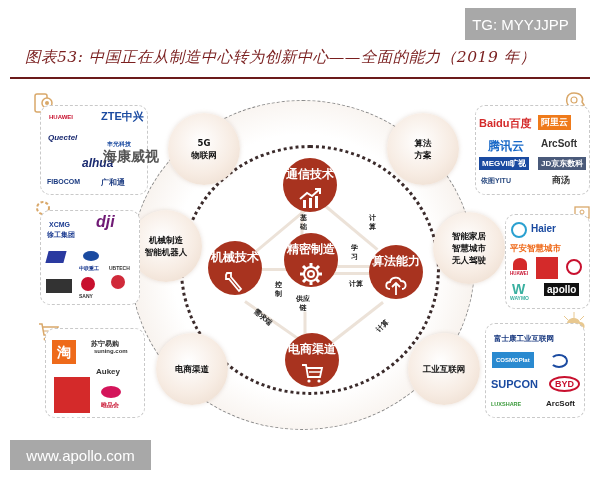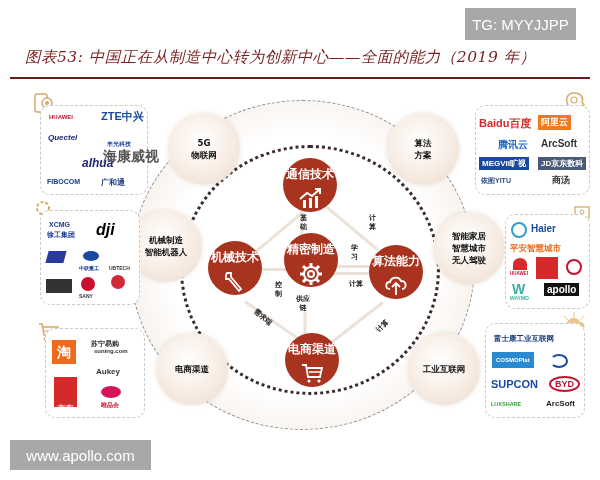--- a/index.html
+++ b/index.html
@@ -175,21 +175,21 @@
   <span class="logo" style="left:60px;top:71px;font-size:8px;color:#1a3a80;">广和通</span>
 </div>
 
 <svg class="corner-icon" style="left:33px;top:198px;" width="24" height="24" viewBox="0 0 24 24">
     <circle cx="10" cy="10" r="6" stroke="#d9a86a" stroke-width="2" fill="none" stroke-dasharray="3 2"></circle>
     <circle cx="17" cy="17" r="4" stroke="#d9a86a" stroke-width="2" fill="none" stroke-dasharray="2 2"></circle>
   </svg>
 <div class="logo-box" style="left:40px;top:210px;width:100px;height:95px;">
   <span class="logo" style="left:8px;top:10px;font-size:7px;color:#1a3a90;">XCMG</span>
   <span class="logo" style="left:6px;top:19px;font-size:7px;color:#1a3a90;">徐工集团</span>
-  <span class="logo" style="left:55px;top:10px;font-size:16px;font-style:italic;color:#000000;">dji</span>
+  <span class="logo" style="left:55px;top:2px;font-size:16px;font-style:italic;color:#701a75;">dji</span>
   <span class="logo" style="left:38px;top:54px;font-size:5px;color:#1a3a90;">中联重工</span>
   <span class="logo" style="left:68px;top:54px;font-size:5px;color:#333;">UBTECH</span>
   <span class="logo" style="left:38px;top:82px;font-size:5px;color:#333;">SANY</span>
   <div style="position:absolute;left:5px;top:68px;width:26px;height:14px;background:#333;"></div>
   <div style="position:absolute;left:40px;top:66px;width:14px;height:14px;border-radius:50%;background:#c8102e;"></div>
   <div style="position:absolute;left:70px;top:64px;width:14px;height:14px;border-radius:50%;background:#d02a3a;"></div>
   <div style="position:absolute;left:6px;top:40px;width:18px;height:12px;background:#2a3aa0;transform:skewX(-15deg);"></div>
   <div style="position:absolute;left:42px;top:40px;width:16px;height:10px;border-radius:50%;background:#1a4aa0;"></div>
 </div>
 
@@ -197,33 +197,33 @@
     <path d="M1 2 L4 2 L6 13 L18 13 L20 5 L5 5" stroke="#d9a86a" stroke-width="1.5" fill="none"></path>
     <line x1="6" y1="9" x2="19" y2="9" stroke="#d9a86a"></line>
     <circle cx="7" cy="17" r="1.5" fill="#d9a86a"></circle>
     <circle cx="17" cy="17" r="1.5" fill="#d9a86a"></circle>
   </svg>
 <div class="logo-box" style="left:45px;top:328px;width:100px;height:90px;">
   <div style="position:absolute;left:6px;top:11px;width:24px;height:24px;background:#ee6a1a;color:#fff;font-size:14px;font-weight:bold;text-align:center;line-height:24px;">淘</div>
   <span class="logo" style="left:45px;top:10px;font-size:7px;color:#333;">苏宁易购</span>
   <span class="logo" style="left:48px;top:19px;font-size:6px;color:#333;">suning.com</span>
   <span class="logo" style="left:50px;top:38px;font-size:8px;color:#333;">Aukey</span>
-  <div style="position:absolute;left:8px;top:48px;width:23px;height:30px;background:#d42a2a;color:#fff;font-size:8px;font-weight:bold;text-align:center;padding-top:26px;">京东</div>
+  <div style="position:absolute;left:8px;top:48px;width:36px;height:30px;background:#d42a2a;color:#fff;font-size:8px;font-weight:bold;text-align:center;padding-top:36px;">京东</div>
   <span class="logo" style="left:55px;top:72px;font-size:6px;color:#c8102e;">唯品会</span>
   <div style="position:absolute;left:55px;top:57px;width:20px;height:12px;border-radius:50%;background:#d4145a;"></div>
 </div>
 
 <svg class="corner-icon" style="left:563px;top:90px;" width="24" height="24" viewBox="0 0 24 24">
     <path d="M6 22 L6 16 C2 12 3 3 11 3 C18 3 21 8 19 12 L21 15 L19 16 L19 20 L14 20 L14 22" stroke="#d9a86a" stroke-width="1.5" fill="none"></path>
     <circle cx="11" cy="10" r="3" stroke="#d9a86a" stroke-width="1.2" fill="none"></circle>
   </svg>
 <div class="logo-box" style="left:475px;top:105px;width:115px;height:90px;">
   <span class="logo" style="left:3px;top:10px;font-size:11px;color:#d42a2a;">Baidu百度</span>
   <span class="logo" style="left:62px;top:9px;font-size:9px;color:#fff;background:#ef7a1a;padding:1px 3px;">阿里云</span>
-  <span class="logo" style="left:22px;top:32px;font-size:10px;color:#1a6ac8;">腾讯云</span>
+  <span class="logo" style="left:12px;top:32px;font-size:12px;color:#1a6ac8;">腾讯云</span>
   <span class="logo" style="left:65px;top:32px;font-size:10px;color:#333;">ArcSoft</span>
   <span class="logo" style="left:3px;top:51px;font-size:8px;color:#fff;background:#1a4aa0;padding:1px 3px;">MEGVII旷视</span>
   <span class="logo" style="left:62px;top:51px;font-size:8px;color:#fff;background:#4a5a7a;padding:1px 3px;">JD京东数科</span>
   <span class="logo" style="left:5px;top:70px;font-size:7px;color:#2a4a80;">依图YITU</span>
   <span class="logo" style="left:76px;top:68px;font-size:9px;color:#333;">商汤</span>
 </div>
 
 <svg class="corner-icon" style="left:572px;top:205px;" width="22" height="22" viewBox="0 0 22 22">
     <rect x="3" y="2" width="14" height="11" stroke="#d9a86a" stroke-width="1.3" fill="none"></rect>
     <circle cx="10" cy="7" r="2" stroke="#d9a86a" fill="none"></circle>

